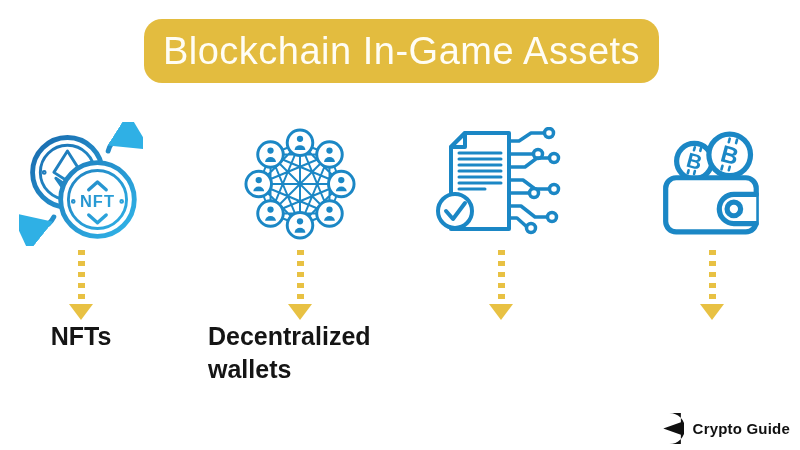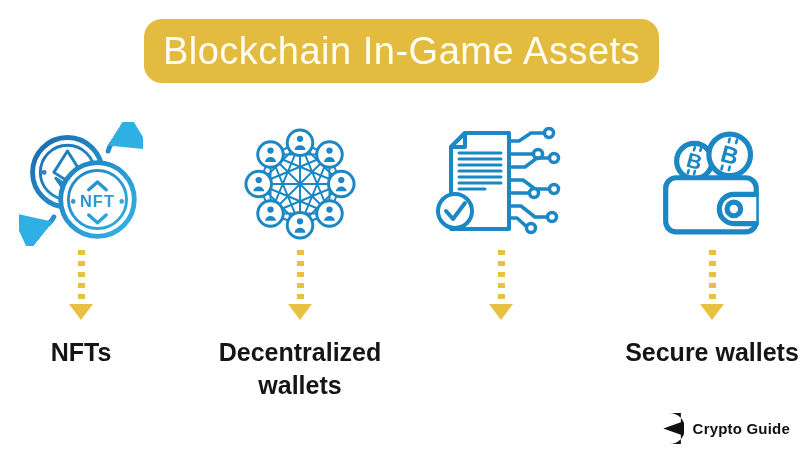--- a/index.html
+++ b/index.html
@@ -32,21 +32,21 @@
   .arrow{margin-top:6px;display:flex;flex-direction:column;align-items:center;}
   .arrow .dashes{
     width:7px;height:53px;
     background:repeating-linear-gradient(to bottom,var(--arrow-yellow) 0 5px,transparent 5px 11px);
   }
   .arrow .head{
     width:24px;height:16px;margin-top:1px;background:var(--arrow-yellow);
     clip-path:polygon(0 0,100% 0,50% 100%);
   }
   .label{
-    margin-top:16px;max-width:184px;text-align:center;
+    max-width:184px;text-align:left;
     font-size:25px;line-height:33px;font-weight:bold;color:var(--label-text);
   }
   .logo{
     position:absolute;right:10px;bottom:6px;display:flex;align-items:center;gap:9px;
   }
   .logo .brand{
     font-size:15px;font-weight:bold;color:var(--logo-black);letter-spacing:.2px;white-space:nowrap;
   }
   svg text{font-family:"Liberation Sans", sans-serif;}
 </style>
@@ -211,21 +211,20 @@
 
           <path d="M91.5,60 H70 a14,14 0 0 0 0,28 H91.5" fill="#fff"></path>
           <circle cx="70" cy="74" r="6.5"></circle>
         </g>
       </svg>
     </div>
     <div class="arrow">
       <div class="dashes"></div>
       <div class="head"></div>
     </div>
-    <div class="label">Secure wallets</div>
   </div>
 
   <div class="logo">
     <svg width="29" height="31" viewBox="0 0 28 30">
       <path d="M26,0 L26,9 L9,15 L26,21 L26,30 L15,30 A15,15 0 0 0 15,0 Z" fill="var(--logo-black)" transform="translate(-1,0)"></path>
     </svg>
     <span class="brand">Crypto Guide</span>
   </div>
 
 </div>

